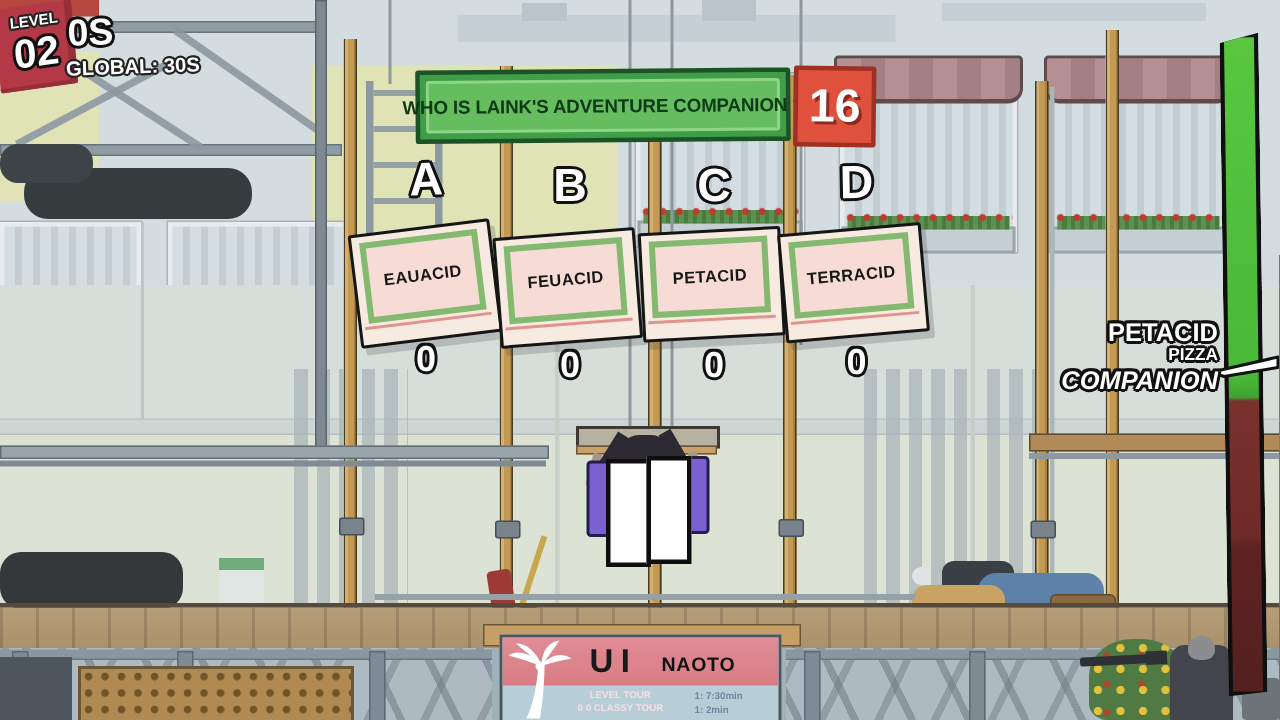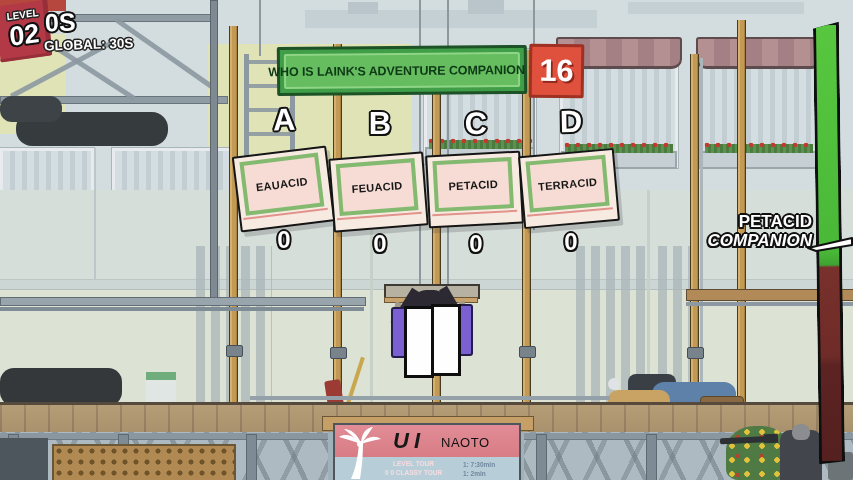--- a/index.html
+++ b/index.html
@@ -191,22 +191,22 @@
     background:linear-gradient(180deg,#58c73f 0,#49b838 52%,#3fa332 55%,#78312c 55.6%,#6f2b28 76%,#5c2322 78%,#552020 100%);}
   #gauge-needle{left:806px;top:236px;width:48px;height:17px;}
   #gauge-label{left:680px;top:212px;width:132px;text-align:right;line-height:1;}
   #gauge-l1{font-size:17px;line-height:19px;}
   #gauge-l2{font-size:11.5px;line-height:13px;}
   #gauge-l3{font-size:17px;line-height:19px;font-style:italic;}
 
   #poster{left:333px;top:423px;width:184px;height:57px;background:#b7ced9;border:2px solid #4e565c;overflow:hidden;}
   #poster-header{left:0;top:0;width:100%;height:32px;background:linear-gradient(180deg,#e18c97,#d87c84);}
   #palm{left:2px;top:1px;width:46px;height:54px;}
-  #poster-ui{left:58px;top:3px;font-size:22px;font-weight:800;color:#181818;letter-spacing:5px;font-style:italic;}
-  #poster-naoto{left:106px;top:10px;font-size:13px;font-weight:400;color:#121212;letter-spacing:.5px;text-align:right;}
+  #poster-ui{left:58px;top:3px;font-size:22px;font-weight:800;color:#181818;letter-spacing:5px;}
+  #poster-naoto{left:106px;top:10px;font-size:13px;font-weight:700;color:#121212;letter-spacing:.5px;text-align:right;}
   .fineprint{font-size:6.5px;font-weight:bold;filter:blur(.4px);white-space:nowrap;}
   #fp-l1{left:58px;top:35px;color:#f6dde0;} #fp-l2{left:50px;top:44px;color:#f6dde0;}
   #fp-r1{left:128px;top:36px;color:#70879e;} #fp-r2{left:128px;top:45px;color:#70879e;}
   #beam-c{left:322px;top:416px;width:210px;height:13px;background:#c59f66;border:1px solid #6b5636;}
 </style>
 </head>
 <body>
 
 <div id="stage">
 
@@ -378,20 +378,21 @@
   <div class="abs vote ol2" id="voteD">0</div>
 
   <div class="abs" id="gauge-bar">
     <div class="abs" id="gauge-fill"></div>
   </div>
   <svg class="abs" id="gauge-needle" viewBox="0 0 48 17">
     <polygon points="2,12 46,2 46,9 10,15" fill="#ffffff" stroke="#111111" stroke-width="2" stroke-linejoin="round"></polygon>
   </svg>
   <div class="abs" id="gauge-label">
     <div class="ol2" id="gauge-l1">PETACID</div>
+    <div class="ol2" id="gauge-l2">PIZZA</div>
     <div class="ol2" id="gauge-l3">COMPANION</div>
   </div>
 
   <div class="abs" id="poster">
     <div class="abs" id="poster-header"></div>
     <svg class="abs" id="palm" viewBox="0 0 46 54">
       <path d="M22 17 C21 30 19 42 14 53 L23 53 C25 41 26 28 26 17 Z" fill="#ffffff"></path>
       <path d="M24 17 C16 9 8 7 2 11 C10 13 18 16 24 18 Z" fill="#ffffff"></path>
       <path d="M24 17 C20 8 14 3 7 3 C13 8 19 13 24 18 Z" fill="#ffffff"></path>
       <path d="M24 16 C25 7 29 2 36 1 C32 7 28 12 25 17 Z" fill="#ffffff"></path>

